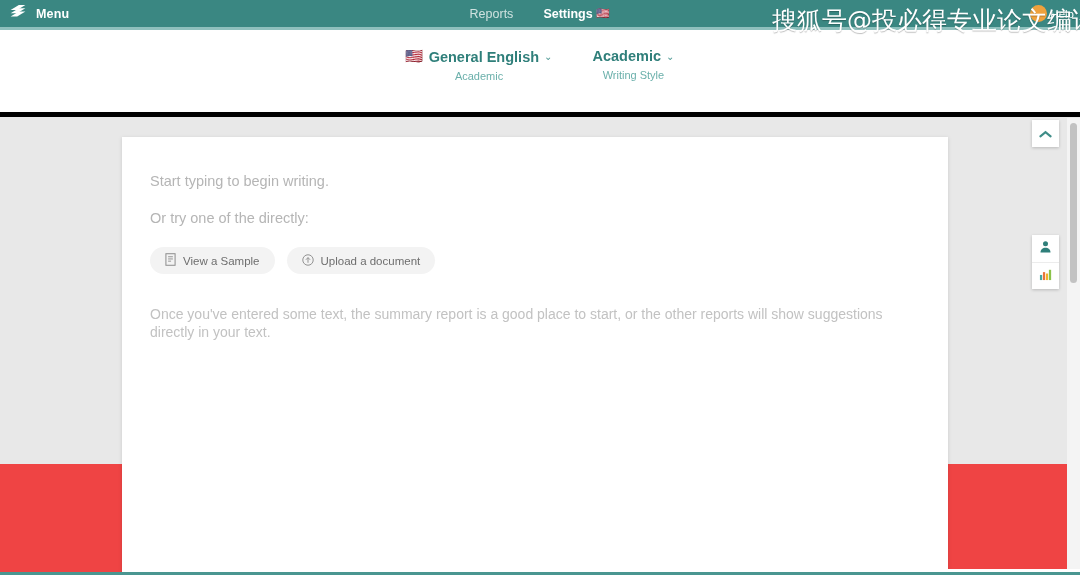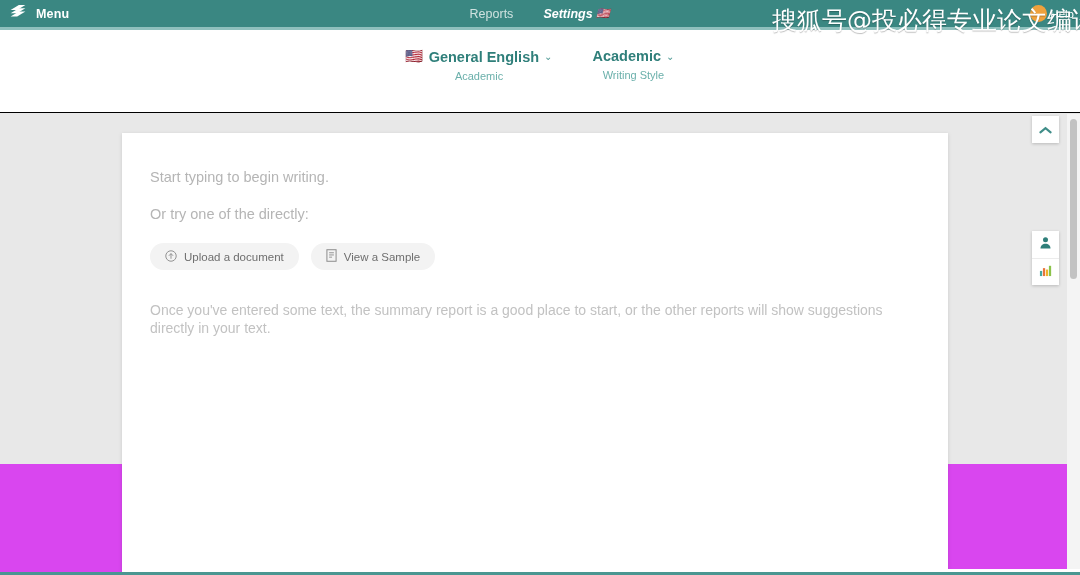--- a/index.html
+++ b/index.html
@@ -9,21 +9,21 @@
     height: 575px;
     overflow: hidden;
     font-family: "Liberation Sans", sans-serif;
     background: #ffffff;
   }
 
   #app {
     position: relative;
     width: 1080px;
     height: 575px;
-    background: #d946ef;
+    background: #ef4444;
   }
 
   
   .topbar {
     position: absolute;
     top: 0; left: 0;
     width: 1080px;
     height: 27px;
     background: #3a8782;
     display: flex;
@@ -65,21 +65,20 @@
     color: #cfe2e0;
     font-size: 12.5px;
     position: relative;
     height: 27px;
     display: flex;
     align-items: center;
   }
   .nav-item.active {
     color: #ffffff;
     font-weight: bold;
-    font-style: italic;
   }
   .nav-item.active::after {
     content: "";
     position: absolute;
     left: -6px; right: -6px;
     bottom: -3px;
     height: 3px;
     background: #e8a35c;
   }
   .nav-flag { margin-left: 4px; font-size: 11px; }
@@ -143,21 +142,21 @@
   .gear-group { padding-top: 0px; }
   .gear-wrap { height: 26px; display: flex; align-items: center; justify-content: center; }
 
   
   .workspace {
     position: absolute;
     top: 112px; left: 0;
     width: 1080px;
     height: 352px;
     background: #e8e8e8;
-    border-top: 1px solid #000000;
+    border-top: 5px solid #000000;
   }
   .doc-card {
     position: absolute;
     top: 20px; left: 122px;
     width: 826px;
     height: 443px;
     background: #ffffff;
     box-shadow: 0 1px 4px rgba(0,0,0,0.13);
   }
   .doc-inner { padding: 36px 28px 0 28px; }
@@ -325,36 +324,36 @@
 
     <div class="doc-card">
       <div class="doc-inner">
 
         <div class="doc-line">Start typing to begin writing.</div>
         <div class="doc-line">Or try one of the directly:</div>
 
         <div class="doc-buttons">
           <button class="pill-btn">
             <span class="pill-icon">
+              <svg width="11" height="13" viewBox="0 0 12 14" xmlns="http://www.w3.org/2000/svg">
+                <rect x="1" y="0.7" width="10" height="12.6" fill="none" stroke="#8d8d8d" stroke-width="1.1"></rect>
+                <path d="M3.4 4 L8.6 4 M3.4 6.4 L8.6 6.4 M3.4 8.8 L6.6 8.8" stroke="#8d8d8d" stroke-width="1"></path>
+              </svg>
+            </span>
+            <span>View a Sample</span>
+          </button>
+
+          <button class="pill-btn">
+            <span class="pill-icon">
               <svg width="12" height="12" viewBox="0 0 14 14" xmlns="http://www.w3.org/2000/svg">
                 <circle cx="7" cy="7" r="6.1" fill="none" stroke="#8d8d8d" stroke-width="1.1"></circle>
                 <path d="M7 10.2 L7 4.3 M4.6 6.7 L7 4.2 L9.4 6.7" fill="none" stroke="#8d8d8d" stroke-width="1.1"></path>
               </svg>
             </span>
             <span>Upload a document</span>
-          </button>
-
-          <button class="pill-btn">
-            <span class="pill-icon">
-              <svg width="11" height="13" viewBox="0 0 12 14" xmlns="http://www.w3.org/2000/svg">
-                <rect x="1" y="0.7" width="10" height="12.6" fill="none" stroke="#8d8d8d" stroke-width="1.1"></rect>
-                <path d="M3.4 4 L8.6 4 M3.4 6.4 L8.6 6.4 M3.4 8.8 L6.6 8.8" stroke="#8d8d8d" stroke-width="1"></path>
-              </svg>
-            </span>
-            <span>View a Sample</span>
           </button>
         </div>
 
         <div class="doc-note">Once you've entered some text, the summary report is a good place to start, or the other reports will show suggestions directly in your text.</div>
       </div>
     </div>
 
     <div class="collapse-btn" style="top:3px;">
       <span>
         <svg width="13" height="9" viewBox="0 0 14 9" xmlns="http://www.w3.org/2000/svg">

